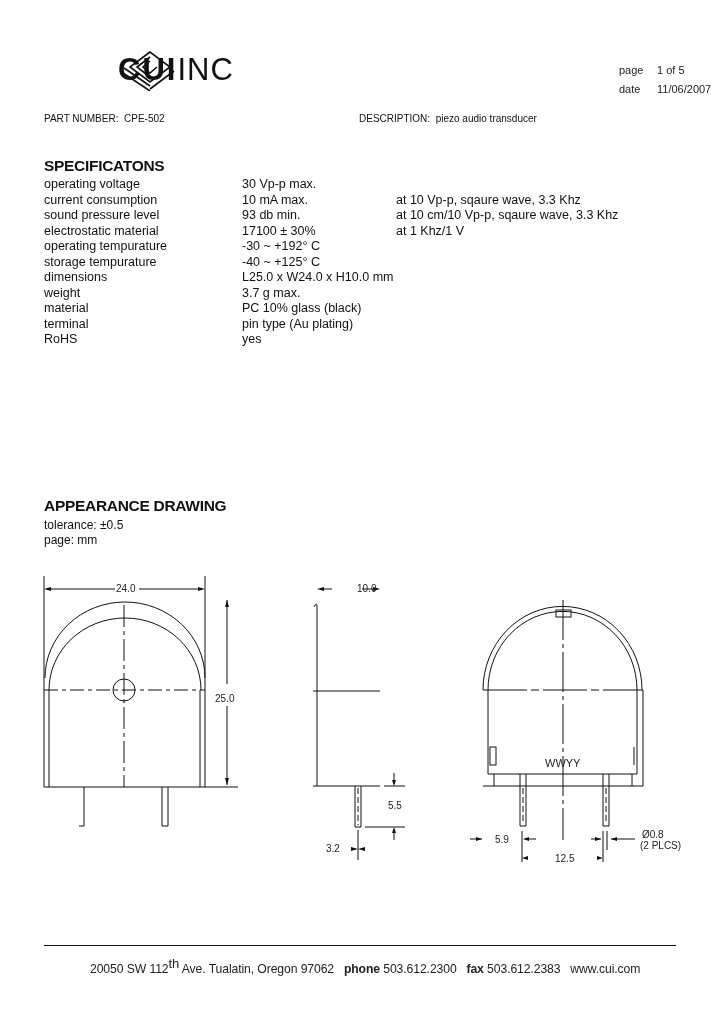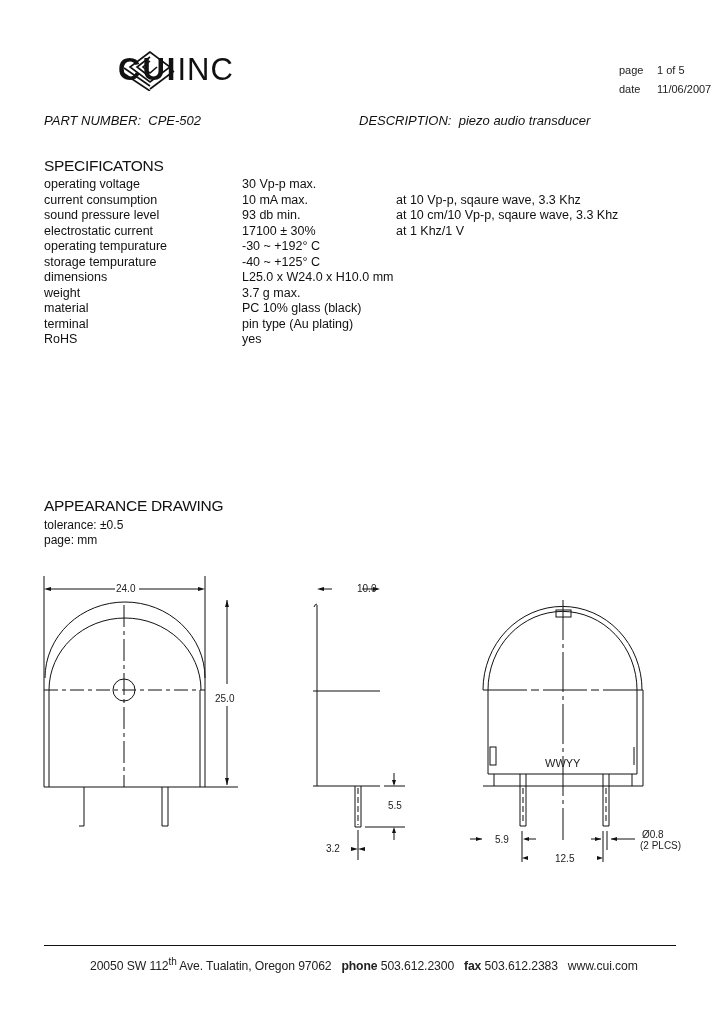--- a/index.html
+++ b/index.html
@@ -5,22 +5,22 @@
   html, body { margin:0; padding:0; background:#fff; }
   body { width:720px; height:1012px; position:relative; overflow:hidden;
          font-family:"Liberation Sans", sans-serif; color:#111; }
   .abs { position:absolute; }
   .logo { left:46px; top:49px; width:210px; height:42px; }
   .logo-text { left:118px; top:52px; font-size:31px; letter-spacing:1px; white-space:nowrap; }
   .logo-text b { font-weight:900; letter-spacing:2px; }
   .logo-text span { font-weight:400; }
   .meta { font-size:11px; color:#222;padding-left:48px; }
   .meta .lbl { display:inline-block; width:38px; }
-  .hdr { font-size:13px; top:113px;font-style:italic; }
-  .section-title { font-size:15.5px; font-weight:normal; letter-spacing:-0.3px; }
+  .hdr { font-size:10px; top:113px; }
+  .section-title { font-size:15.5px; font-weight:bold; letter-spacing:-0.3px; }
   .spec-row { position:absolute; left:44px; font-size:12.5px; height:15.5px; white-space:nowrap; }
   .spec-row .k { position:absolute; left:0; }
   .spec-row .v { position:absolute; left:198px; }
   .spec-row .n { position:absolute; left:352px; }
   .small { font-size:12px; }
   .dim { font-size:10px; color:#222; }
   .footer-line { left:44px; top:945px; width:632px; height:1px; background:#111; }
   .footer { left:90px; top:956px; font-size:12.2px; white-space:nowrap; color:#222; letter-spacing:-0.1px; }
   .footer b { font-weight:bold; }
   svg.draw { position:absolute; left:0; top:0; }
@@ -65,21 +65,21 @@
       <span class="k">current consumption</span>
       <span class="v">10 mA max.</span>
       <span class="n">at 10 Vp-p, sqaure wave, 3.3 Khz</span>
     </div>
   <div class="spec-row" style="top:208px">
       <span class="k">sound pressure level</span>
       <span class="v">93 db min.</span>
       <span class="n">at 10 cm/10 Vp-p, sqaure wave, 3.3 Khz</span>
     </div>
   <div class="spec-row" style="top:223.5px">
-      <span class="k">electrostatic current</span>
+      <span class="k">electrostatic material</span>
       <span class="v">17100 ± 30%</span>
       <span class="n">at 1 Khz/1 V</span>
     </div>
   <div class="spec-row" style="top:239px">
       <span class="k">operating tempurature</span>
       <span class="v">-30 ~ +192° C</span>
       <span class="n"></span>
     </div>
   <div class="spec-row" style="top:254.5px">
       <span class="k">storage tempurature</span>
@@ -212,17 +212,17 @@
 <div class="abs dim" style="left:388px; top:800px;">5.5</div>
 <div class="abs dim" style="left:326px; top:843px;">3.2</div>
 <div class="abs dim" style="left:495px; top:834px;">5.9</div>
 <div class="abs dim" style="left:555px; top:853px;">12.5</div>
 <div class="abs dim" style="left:642px; top:829px;">Ø0.8</div>
 <div class="abs dim" style="left:640px; top:840px;">(2 PLCS)</div>
 <div class="abs dim" style="left:545px; top:757px; font-size:11px;">WWYY</div>
 
 <div class="abs footer-line"></div>
 <div class="abs footer">
-  <span>20050 SW 112</span><sup style="font-size:10px">th</sup><span> Ave. Tualatin, Oregon 97062</span>&nbsp;&nbsp;
+  <span>20050 SW 112</span><sup style="font-size:13px">th</sup><span> Ave. Tualatin, Oregon 97062</span>&nbsp;&nbsp;
   <b>phone</b> <span>503.612.2300</span>&nbsp;&nbsp;
   <b>fax</b> <span>503.612.2383</span>&nbsp;&nbsp;
   <span>www.cui.com</span>
 </div>
 
 </body></html>

